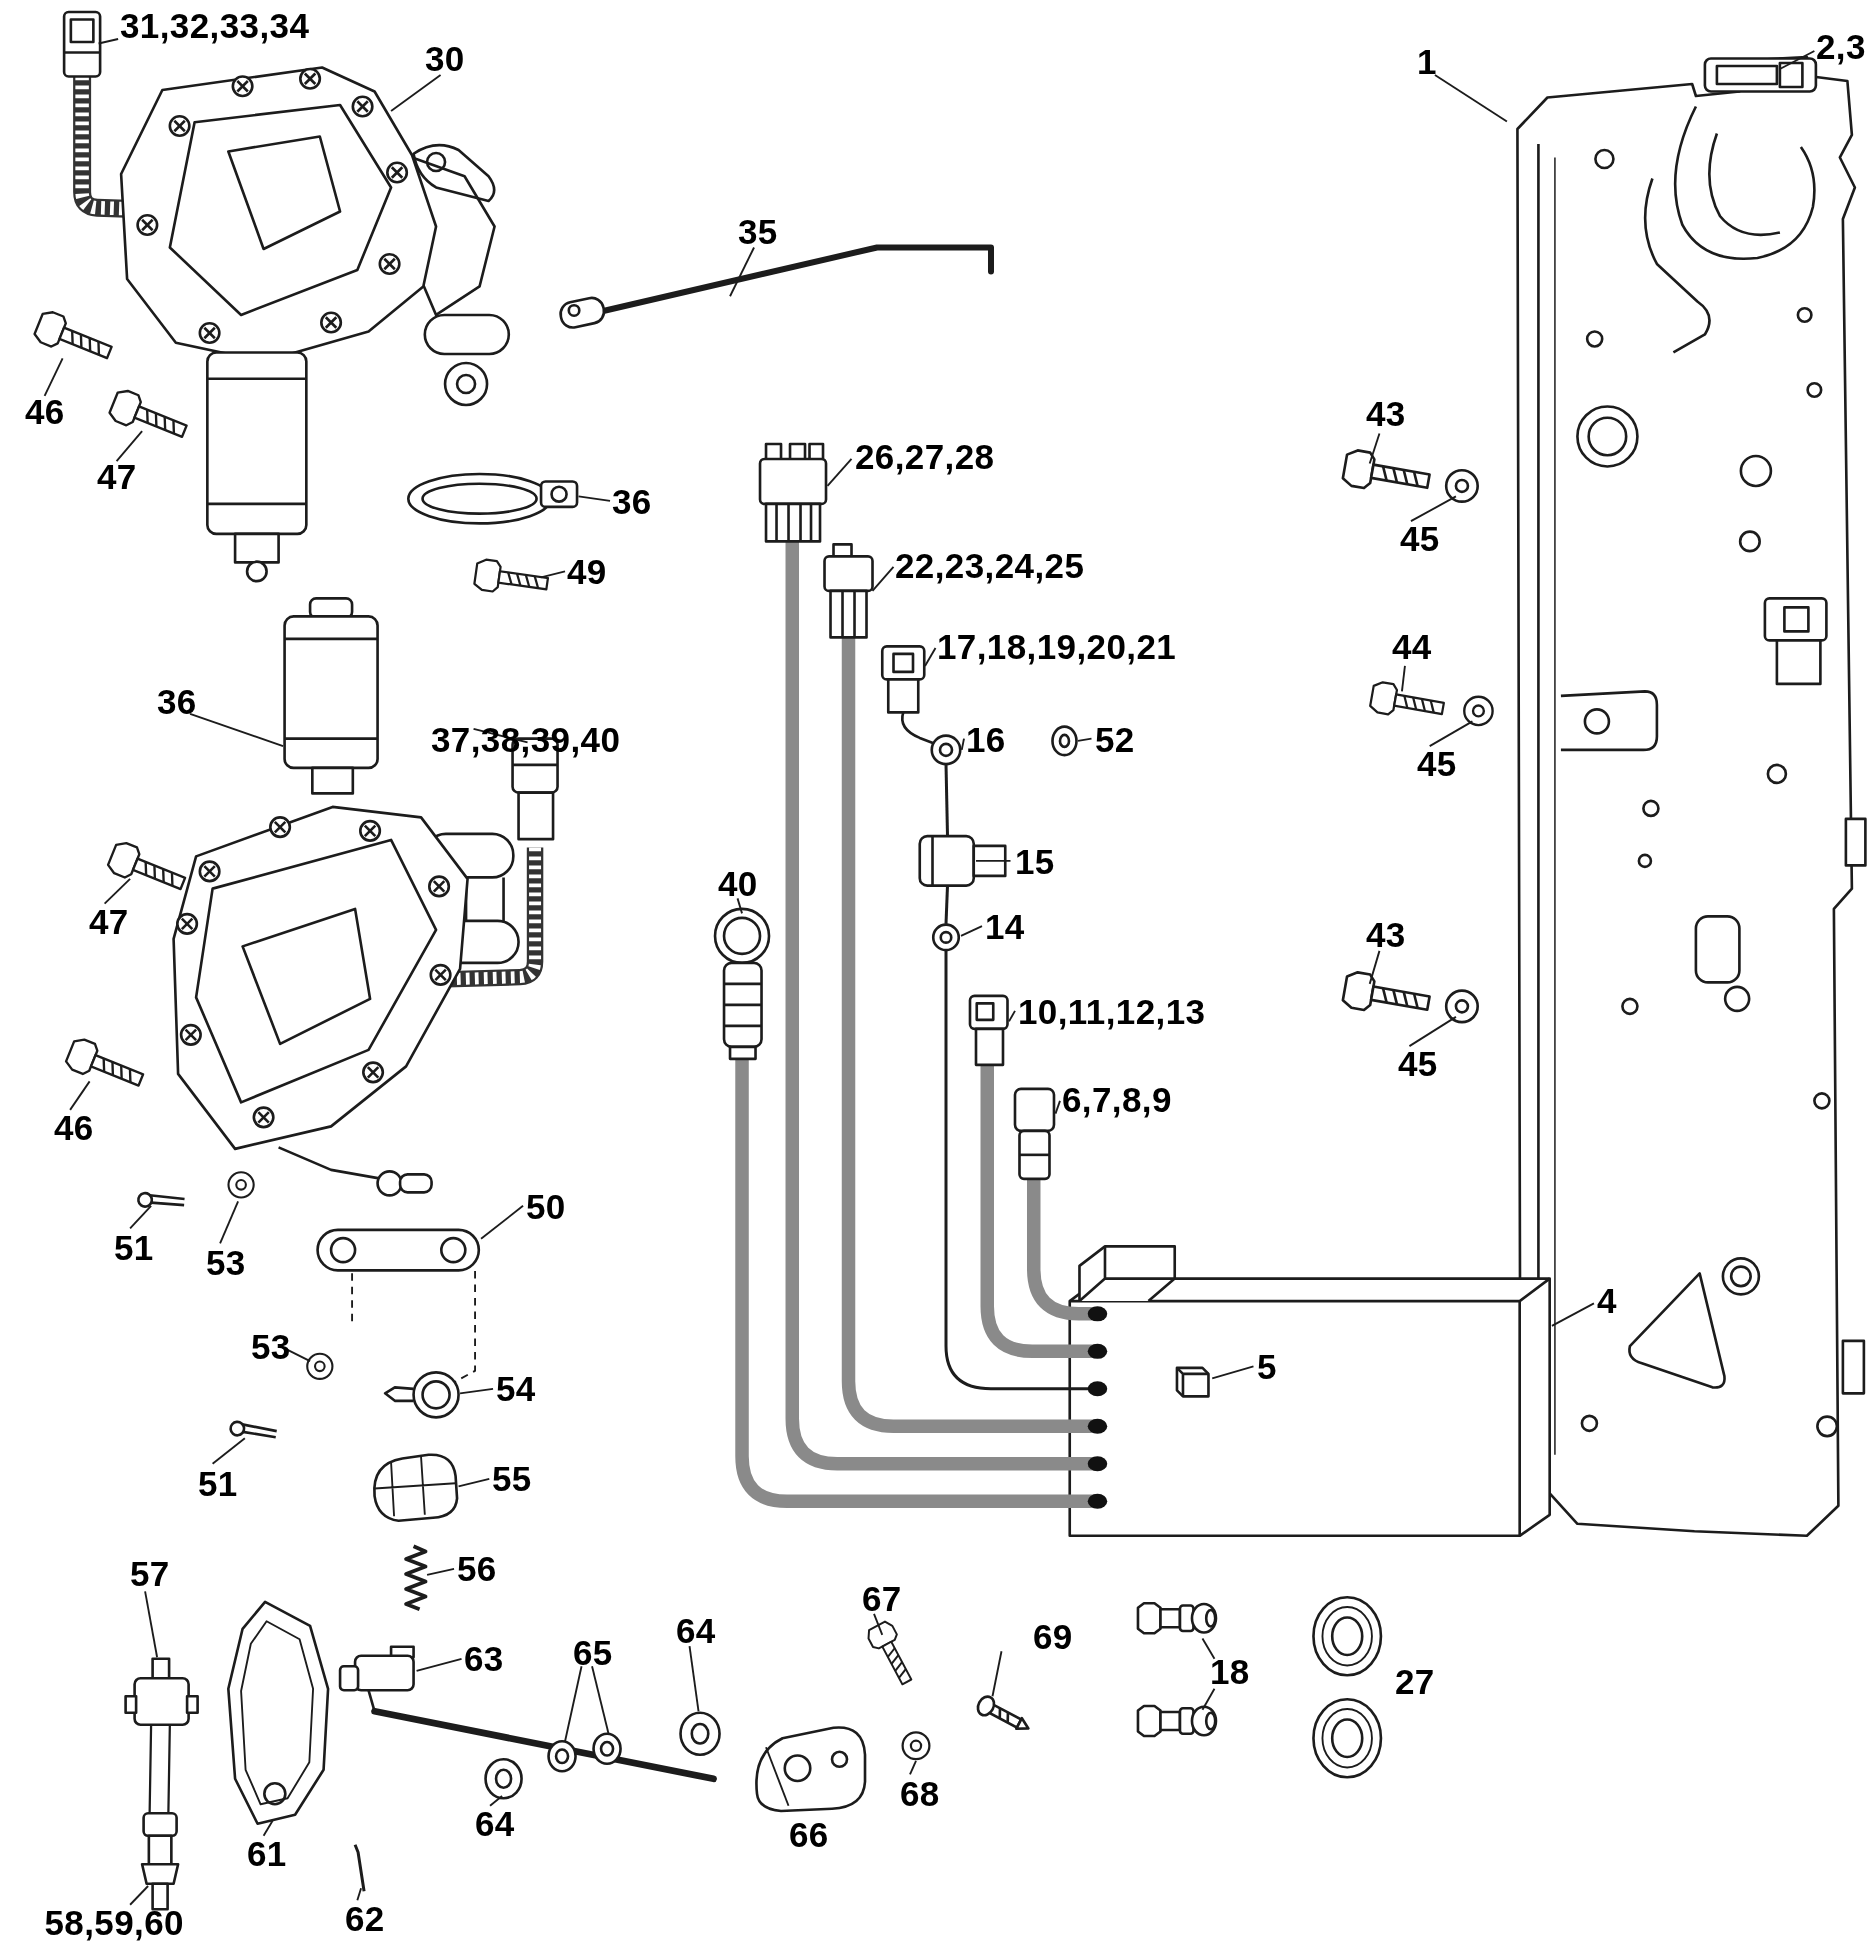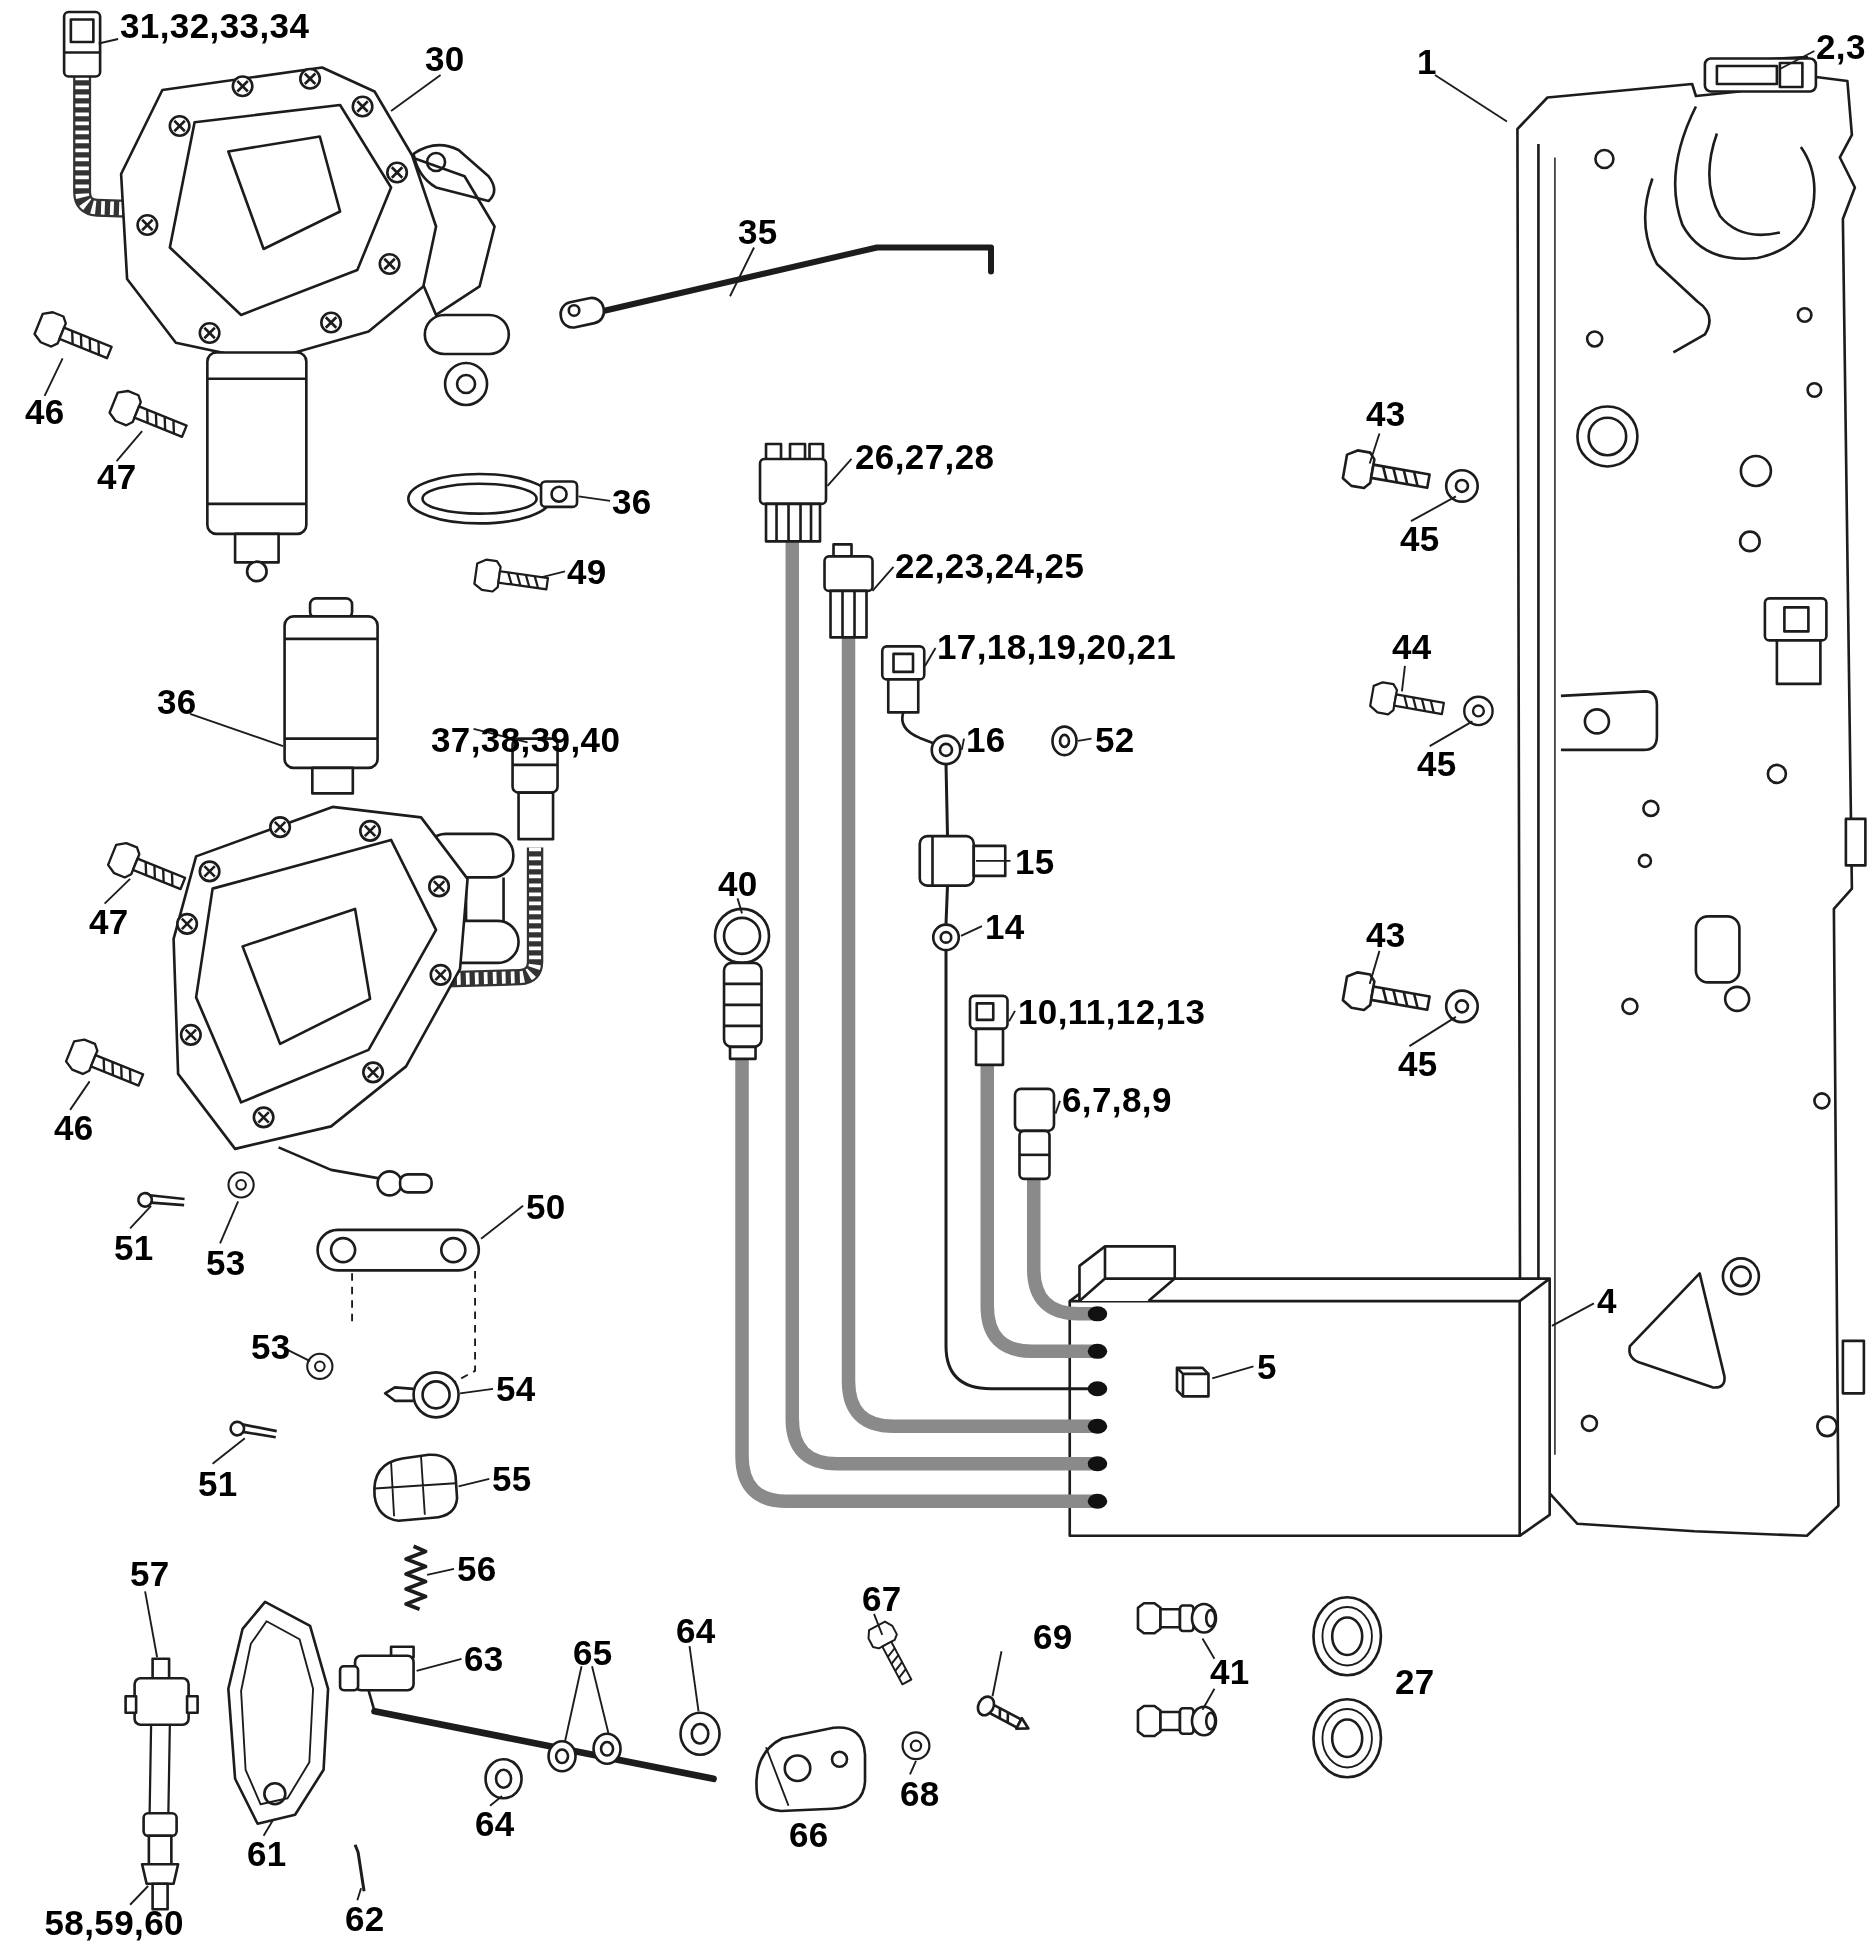--- a/index.html
+++ b/index.html
@@ -467,21 +467,21 @@
   <div class="callout" style="left:1581px; top:1283px">4</div>
   <div class="callout" style="left:1241px; top:1349px">5</div>
   <div class="callout" style="left:235px; top:1329px">53</div>
   <div class="callout" style="left:480px; top:1371px">54</div>
   <div class="callout" style="left:182px; top:1466px">51</div>
   <div class="callout" style="left:476px; top:1461px">55</div>
   <div class="callout" style="left:441px; top:1551px">56</div>
   <div class="callout" style="left:114px; top:1556px">57</div>
   <div class="callout" style="left:846px; top:1581px">67</div>
   <div class="callout" style="left:1017px; top:1619px">69</div>
-  <div class="callout" style="left:1194px; top:1654px">41</div>
+  <div class="callout" style="left:1194px; top:1654px">18</div>
   <div class="callout" style="left:1379px; top:1664px">27</div>
   <div class="callout" style="left:448px; top:1641px">63</div>
   <div class="callout" style="left:557px; top:1635px">65</div>
   <div class="callout" style="left:660px; top:1613px">64</div>
   <div class="callout" style="left:773px; top:1817px">66</div>
   <div class="callout" style="left:884px; top:1776px">68</div>
   <div class="callout" style="left:231px; top:1836px">61</div>
   <div class="callout" style="left:459px; top:1806px">64</div>
   <div class="callout" style="left:329px; top:1901px">62</div>
   <div class="callout" style="left:28.5px; top:1905px">58,59,60</div>

